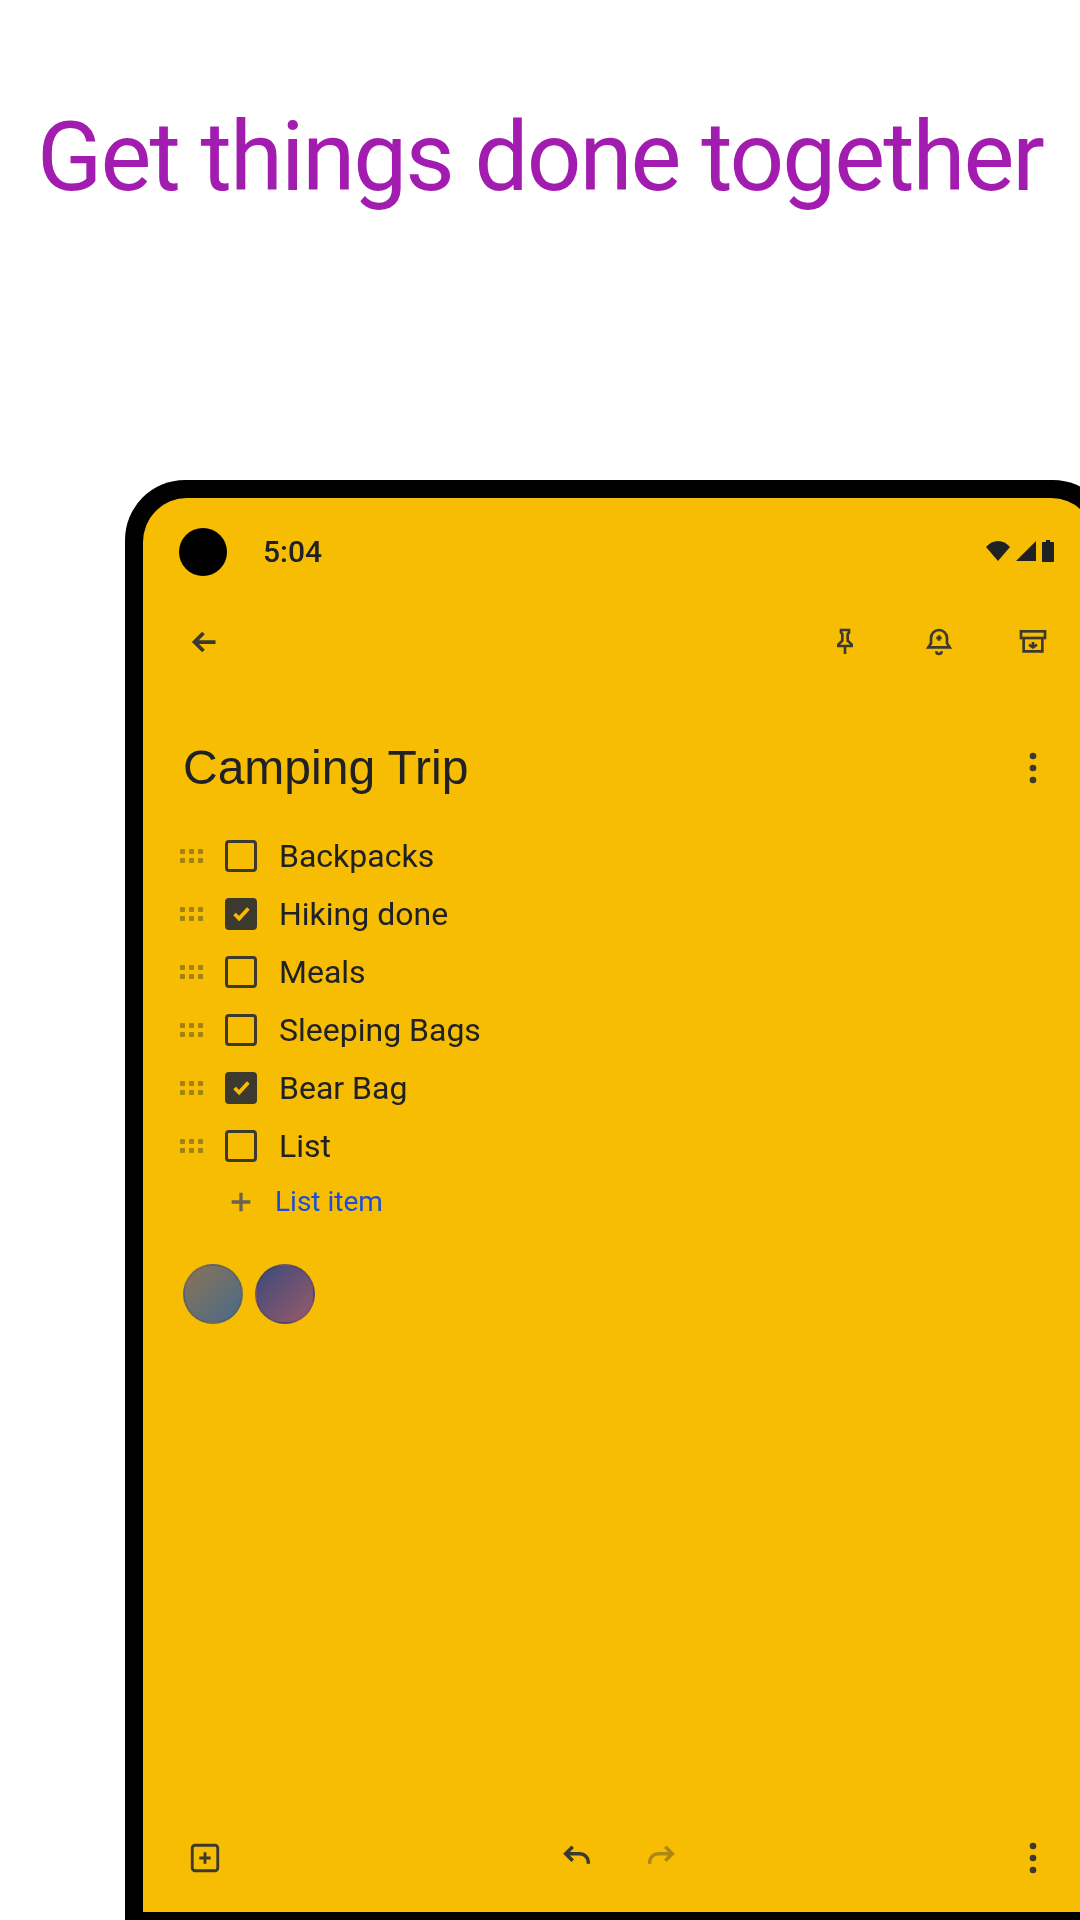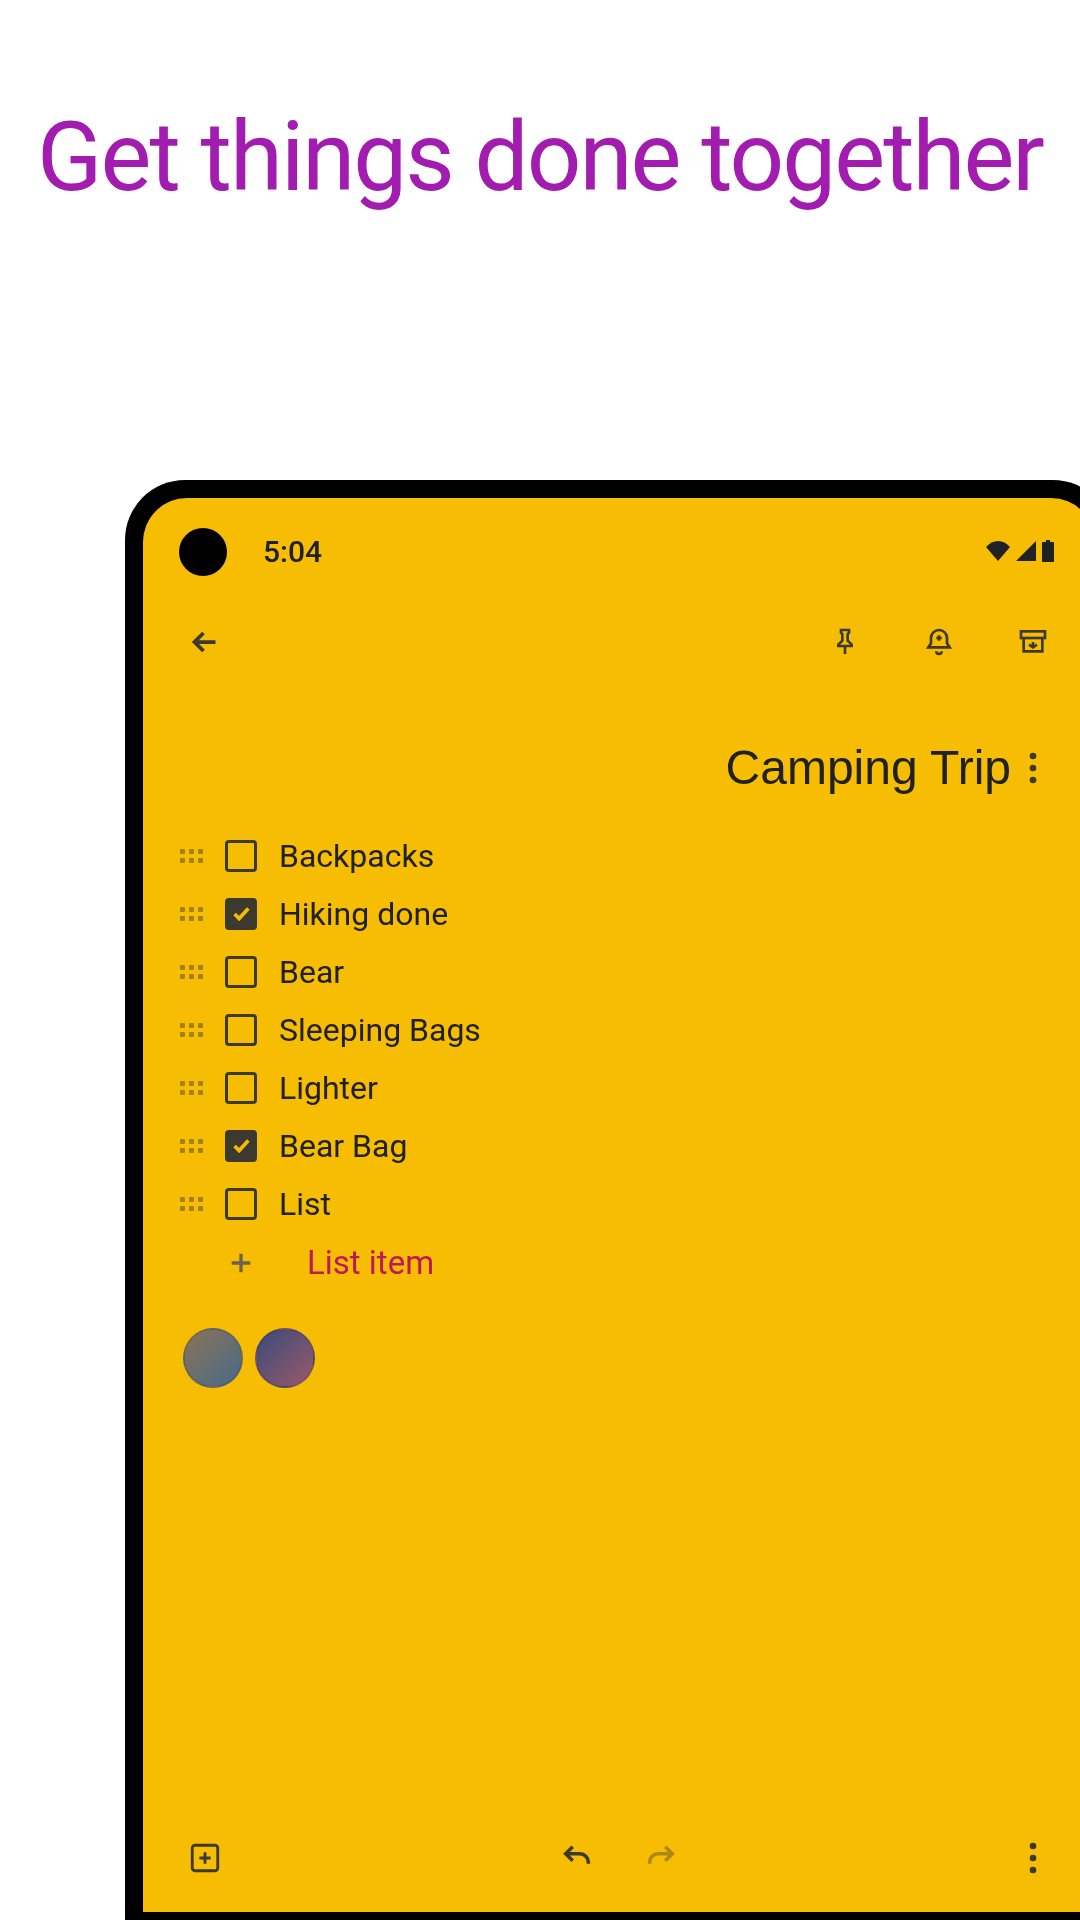--- a/index.html
+++ b/index.html
@@ -111,21 +111,20 @@
       padding: 46px 40px 20px 40px;
     }
     .note-title {
       flex: 1;
       font-size: 48px;
       font-weight: 400;
       color: #202124;
       border: none;
       background: transparent;
       outline: none;
-      text-align: right;
     }
     .checklist {
       padding: 12px 40px 0 36px;
     }
     .check-item {
       display: flex;
       align-items: center;
       padding: 10px 0;
       gap: 14px;
     }
@@ -176,23 +175,23 @@
     .plus-icon {
       width: 32px;
       height: 32px;
       display: flex;
       align-items: center;
       justify-content: center;
       color: #5c5340;
       margin-left: 0;
     }
     .add-item-text {
-      font-size: 33px;
-      color: #be185d;
-      margin-left: 36px;
+      font-size: 28px;
+      color: #1d4ed8;
+      margin-left: 4px;
     }
     .collaborators {
       display: flex;
       padding: 36px 40px;
       gap: 12px;
     }
     .avatar {
       width: 60px;
       height: 60px;
       border-radius: 50%;
@@ -317,45 +316,33 @@
           <div class="check-item">
             <div class="drag-handle">
               <span></span>
               <span></span>
               <span></span>
               <span></span>
               <span></span>
               <span></span>
             </div>
             <div class="checkbox"></div>
-            <div class="item-text">Bear</div>
+            <div class="item-text">Meals</div>
           </div>
           <div class="check-item">
             <div class="drag-handle">
               <span></span>
               <span></span>
               <span></span>
               <span></span>
               <span></span>
               <span></span>
             </div>
             <div class="checkbox"></div>
             <div class="item-text">Sleeping Bags</div>
-          </div>
-          <div class="check-item">
-            <div class="drag-handle">
-              <span></span>
-              <span></span>
-              <span></span>
-              <span></span>
-              <span></span>
-              <span></span>
-            </div>
-            <div class="checkbox"></div>
-            <div class="item-text">Lighter</div>
           </div>
           <div class="check-item">
             <div class="drag-handle">
               <span></span>
               <span></span>
               <span></span>
               <span></span>
               <span></span>
               <span></span>
             </div>

